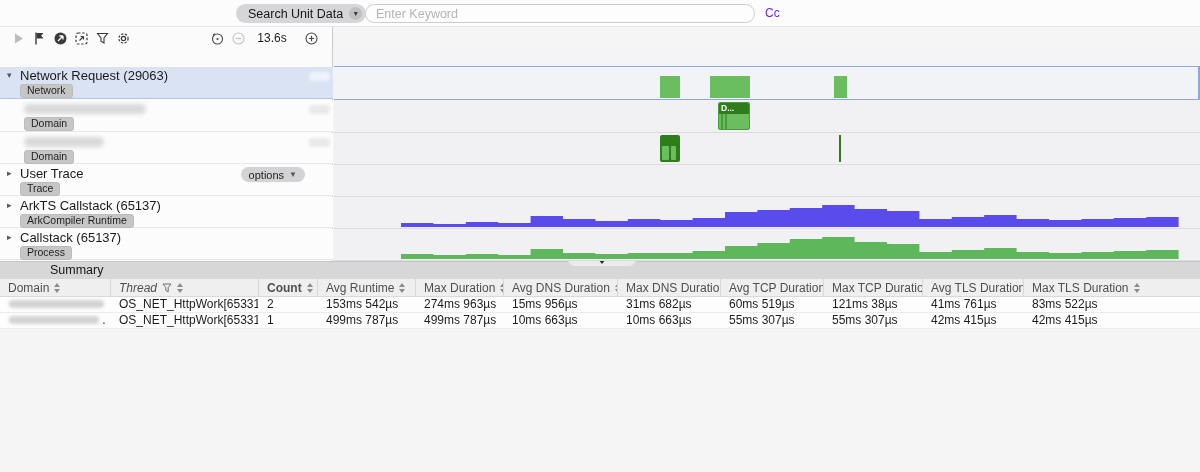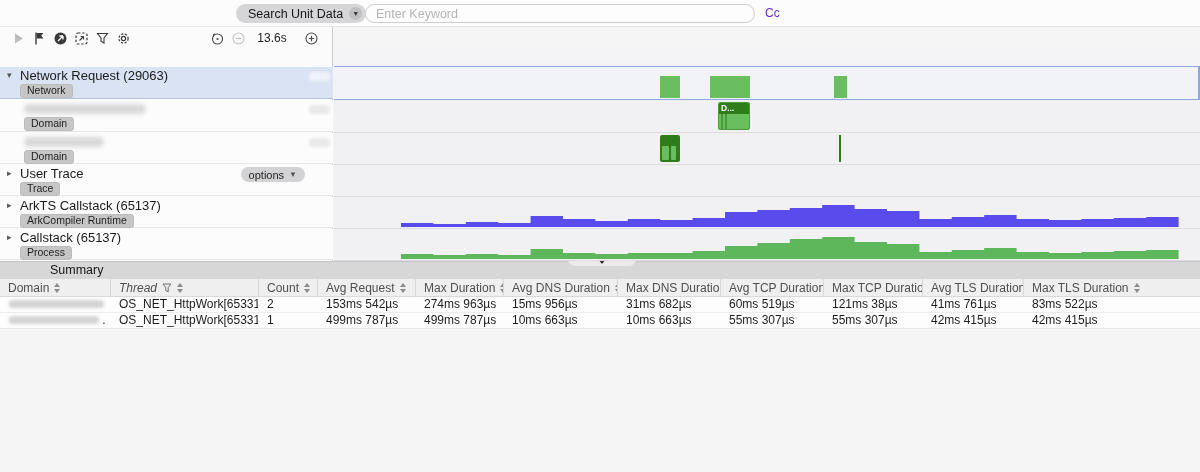--- a/index.html
+++ b/index.html
@@ -203,29 +203,29 @@
       <div class="th" style="width: 148px; font-style: italic;">
         <span>Thread</span>
         <svg width="10" height="10" viewBox="0 0 10 10" style="margin-left:5px">
           <path d="M1 1 H9 L6.2 4.6 V8.8 L3.8 7.5 V4.6 Z" stroke="#6e6e6e" stroke-width="1" fill="none"></path>
         </svg>
         <span class="sort">
           <i class="u"></i>
           <i class="d"></i>
         </span>
       </div>
-      <div class="th" style="width: 59px;">
+      <div class="th" style="width: 59px; font-weight: bold;">
         <span>Count</span>
         <span class="sort">
           <i class="u"></i>
           <i class="d"></i>
         </span>
       </div>
       <div class="th" style="width: 98px;">
-        <span>Avg Request</span>
+        <span>Avg Runtime</span>
         <span class="sort">
           <i class="u"></i>
           <i class="d"></i>
         </span>
       </div>
       <div class="th" style="width: 88px;">
         <span>Max Duration</span>
         <span class="sort">
           <i class="u"></i>
           <i class="d"></i>

